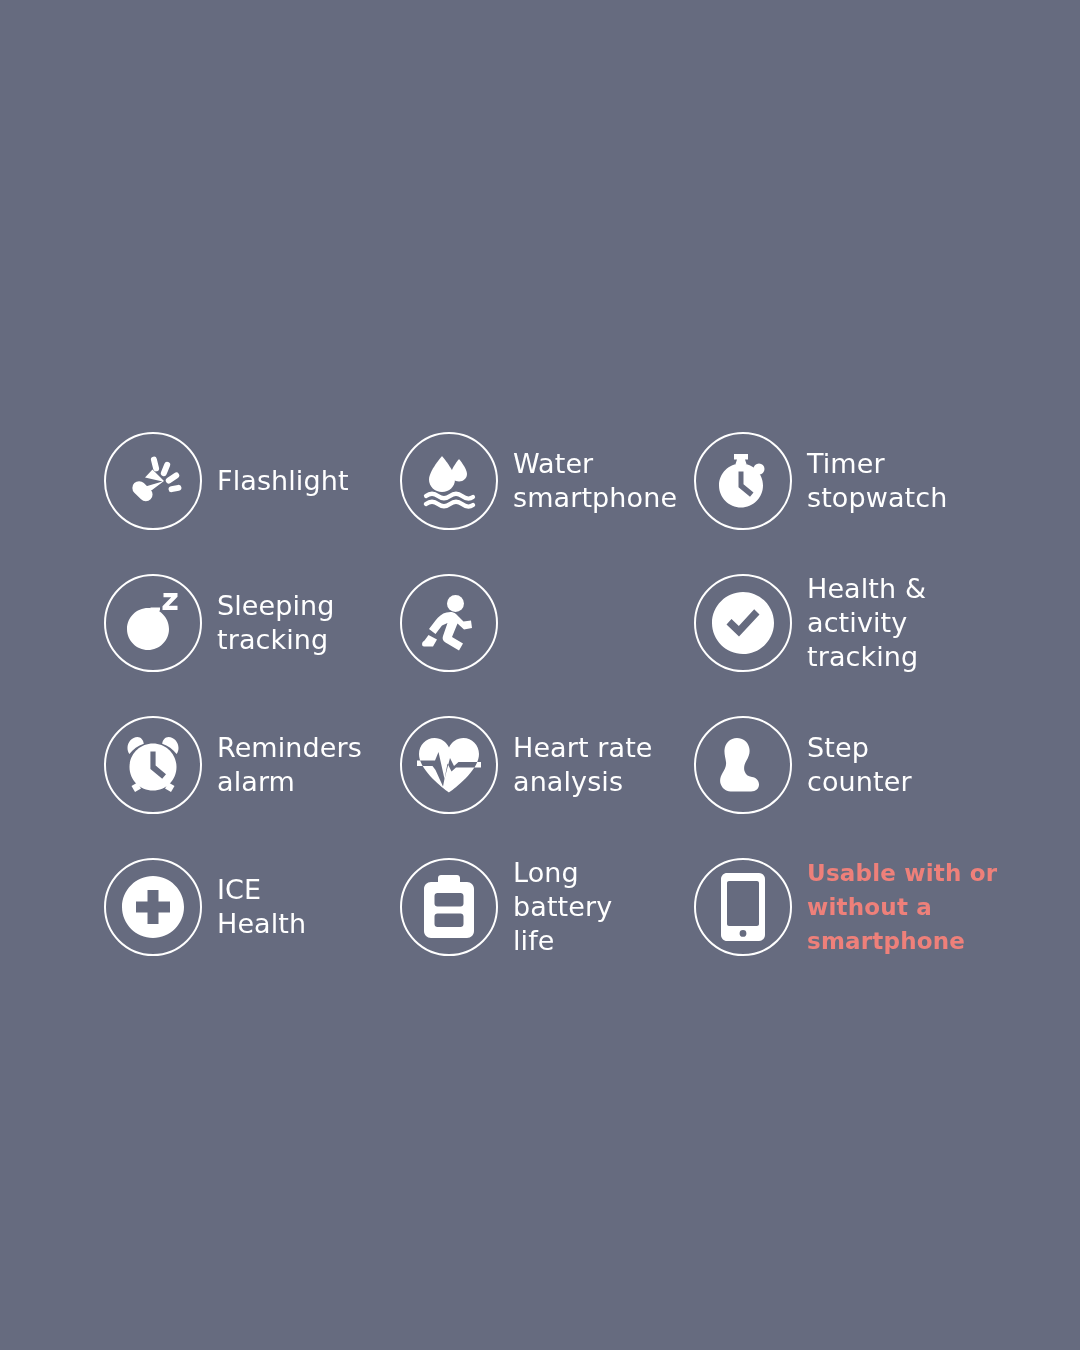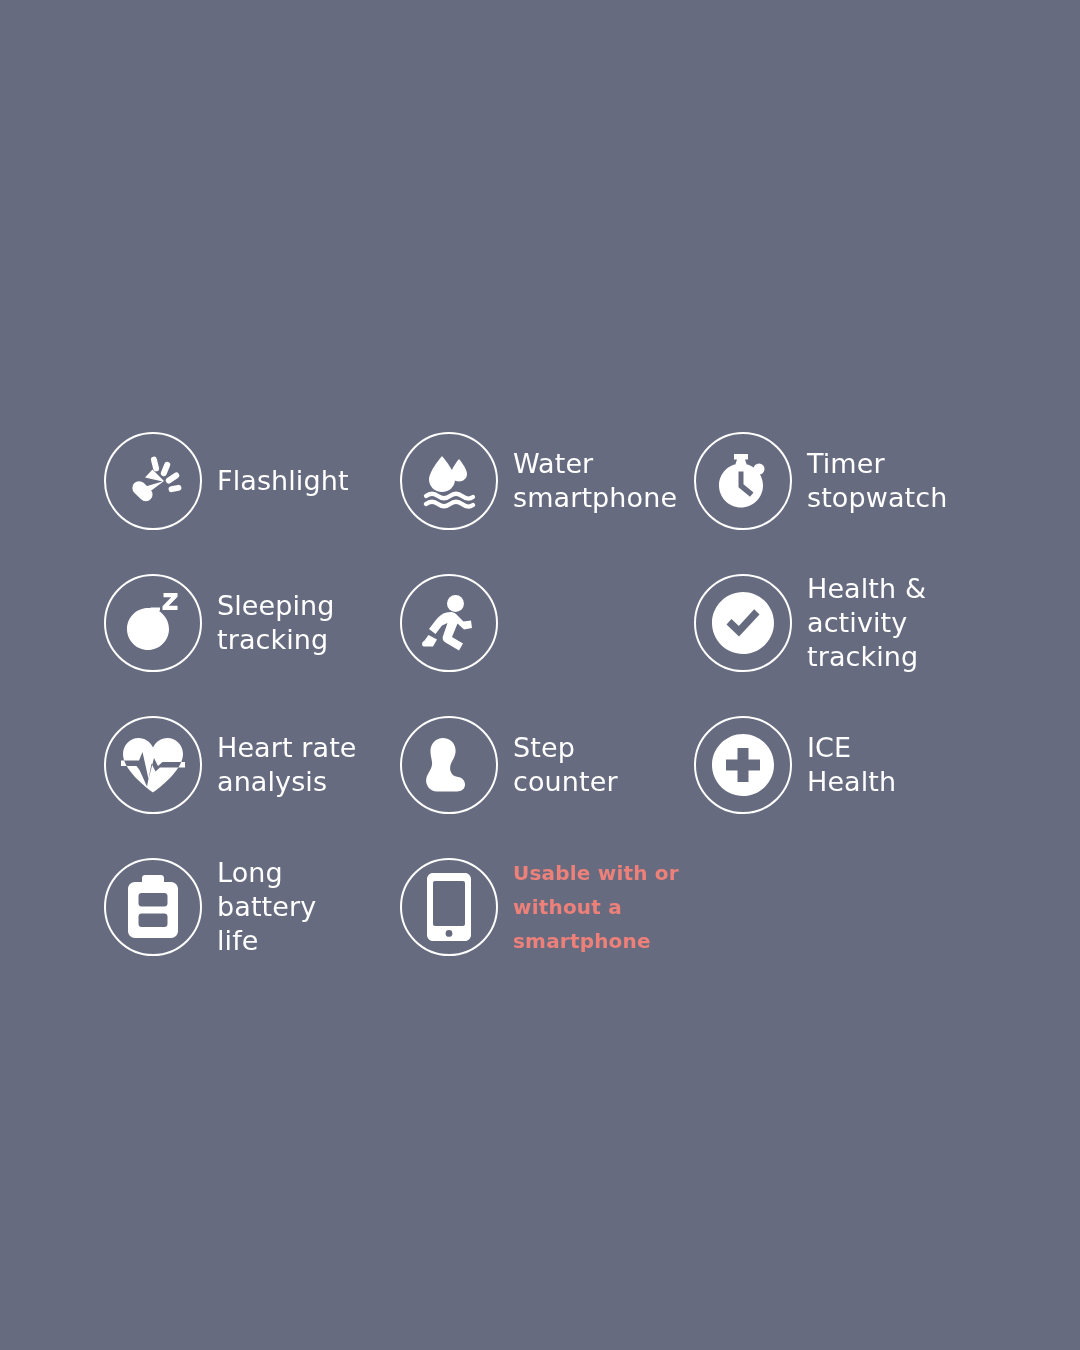--- a/index.html
+++ b/index.html
@@ -52,21 +52,21 @@
     font-size: 27px;
     line-height: 34px;
     color: #ffffff;
     font-weight: 400;
     letter-spacing: 0.1px;
     white-space: pre-line;
   }
   .feature-label.accent {
     color: #ee807a;
     font-weight: 700;
-    font-size: 20px;
+    font-size: 23px;
     line-height: 34px;
     letter-spacing: 0.2px;
   }
 </style>
 </head>
 <body>
 
 <div id="canvas">
 
   <div class="grid">
@@ -150,20 +150,36 @@
         <svg width="66" height="66" viewBox="0 0 66 66" aria-hidden="true">
           <path fill="#ffffff" fill-rule="evenodd" d="M33 2 C16.0 2 2 16.0 2 33 C2 50.0 16.0 64 33 64 C50.0 64 64 50.0 64 33 C64 16.0 50.0 2 33 2 Z
                M49.5 24.5 L29.0 46.5 L16.5 34.5 L21.5 29.0 L28.8 36.0 L44.2 19.3 Z"></path>
         </svg>
       </div>
       <div class="feature-label">Health &amp;
 activity
 tracking</div>
     </div>
 
+    <div class="feature">
+      <div class="icon-circle">
+        <svg width="64" height="64" viewBox="0 0 64 64" aria-hidden="true">
+          <g fill="#ffffff">
+            <path d="M16.5 4 C11 4 6.5 9 6.5 15 C6.5 17.3 7.2 19.4 8.4 21.1 C12 16.3 17 12.6 22.8 10.8 C22.4 6.9 19.8 4 16.5 4 Z"></path>
+            <path d="M47.5 4 C44.2 4 41.6 6.9 41.2 10.8 C47 12.6 52 16.3 55.6 21.1 C56.8 19.4 57.5 17.3 57.5 15 C57.5 9 53 4 47.5 4 Z"></path>
+            <path d="M32 10.5 C19.0 10.5 8.5 21.0 8.5 34 C8.5 47.0 19.0 57.5 32 57.5 C45.0 57.5 55.5 47.0 55.5 34 C55.5 21.0 45.0 10.5 32 10.5 Z
+                     M34.6 18.5 L34.6 32.6 L45.0 41.2 L41.2 45.8 L29.4 36.0 L29.4 18.5 Z"></path>
+            <path d="M10.5 53 L16.5 49.5 L20 55.5 L14 59 Z"></path>
+            <path d="M53.5 53 L47.5 49.5 L44 55.5 L50 59 Z"></path>
+          </g>
+        </svg>
+      </div>
+      <div class="feature-label">Reminders
+alarm</div>
+    </div>
 
     <div class="feature">
       <div class="icon-circle">
         <svg width="66" height="62" viewBox="0 0 66 62" aria-hidden="true">
           <path fill="#ffffff" fill-rule="evenodd" d="M33 58.5 C33 58.5 3 38 3 20 C3 11 10 4 18.5 4 C25 4 30.5 8 33 13.5 C35.5 8 41 4 47.5 4 C56 4 63 11 63 20 C63 38 33 58.5 33 58.5 Z
                M1 26.5 L19 26.5 L22.5 18.0 L28.5 45.0 L34.0 24.0 L38.0 32.0 L42.5 28.0 L65 28.0 L65 33.5 L40.0 33.5 L35.5 37.5 L31.5 29.5 L27.0 52.5 L19.5 36.0 L16.5 32.0 L1 32.0 Z"></path>
         </svg>
       </div>
       <div class="feature-label">Heart rate
 analysis</div>

